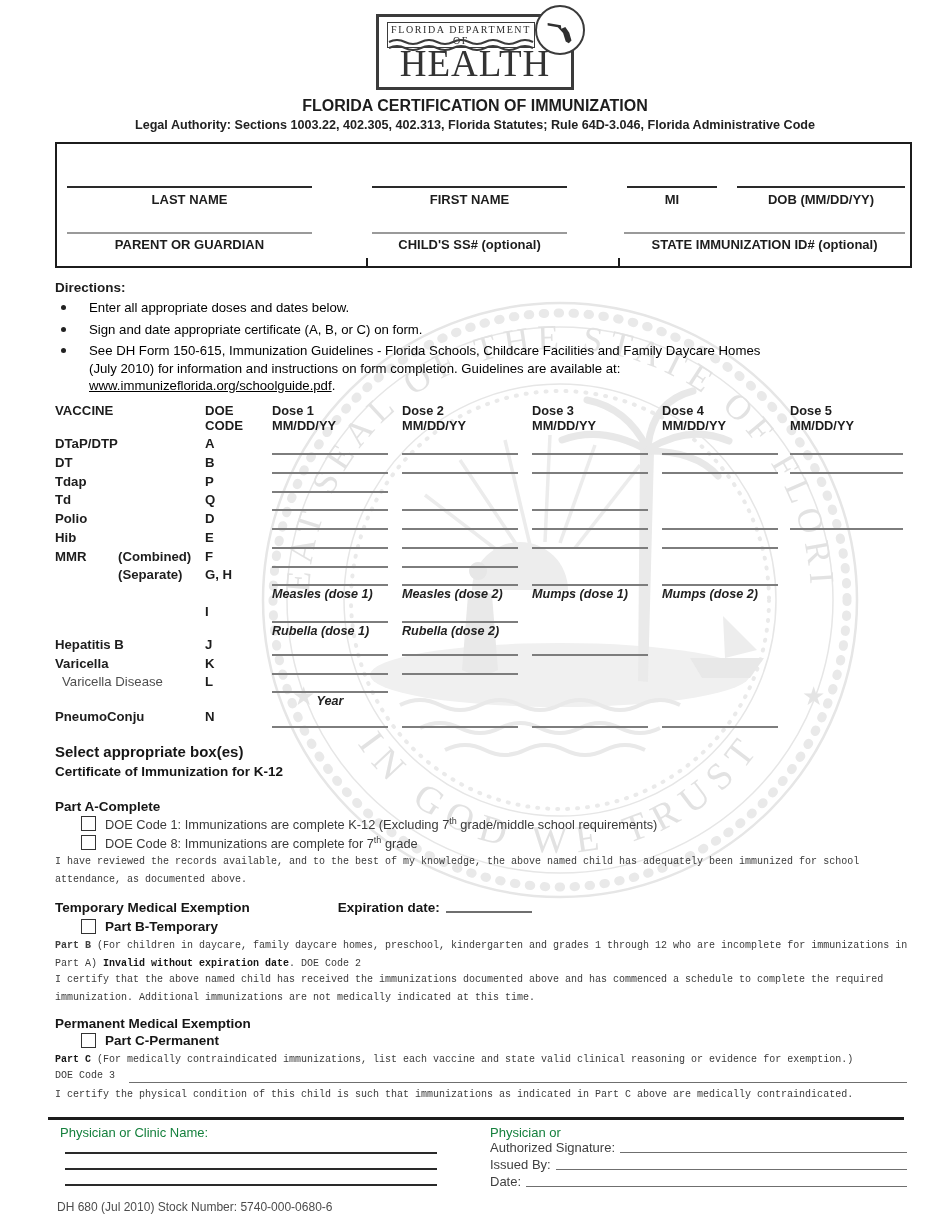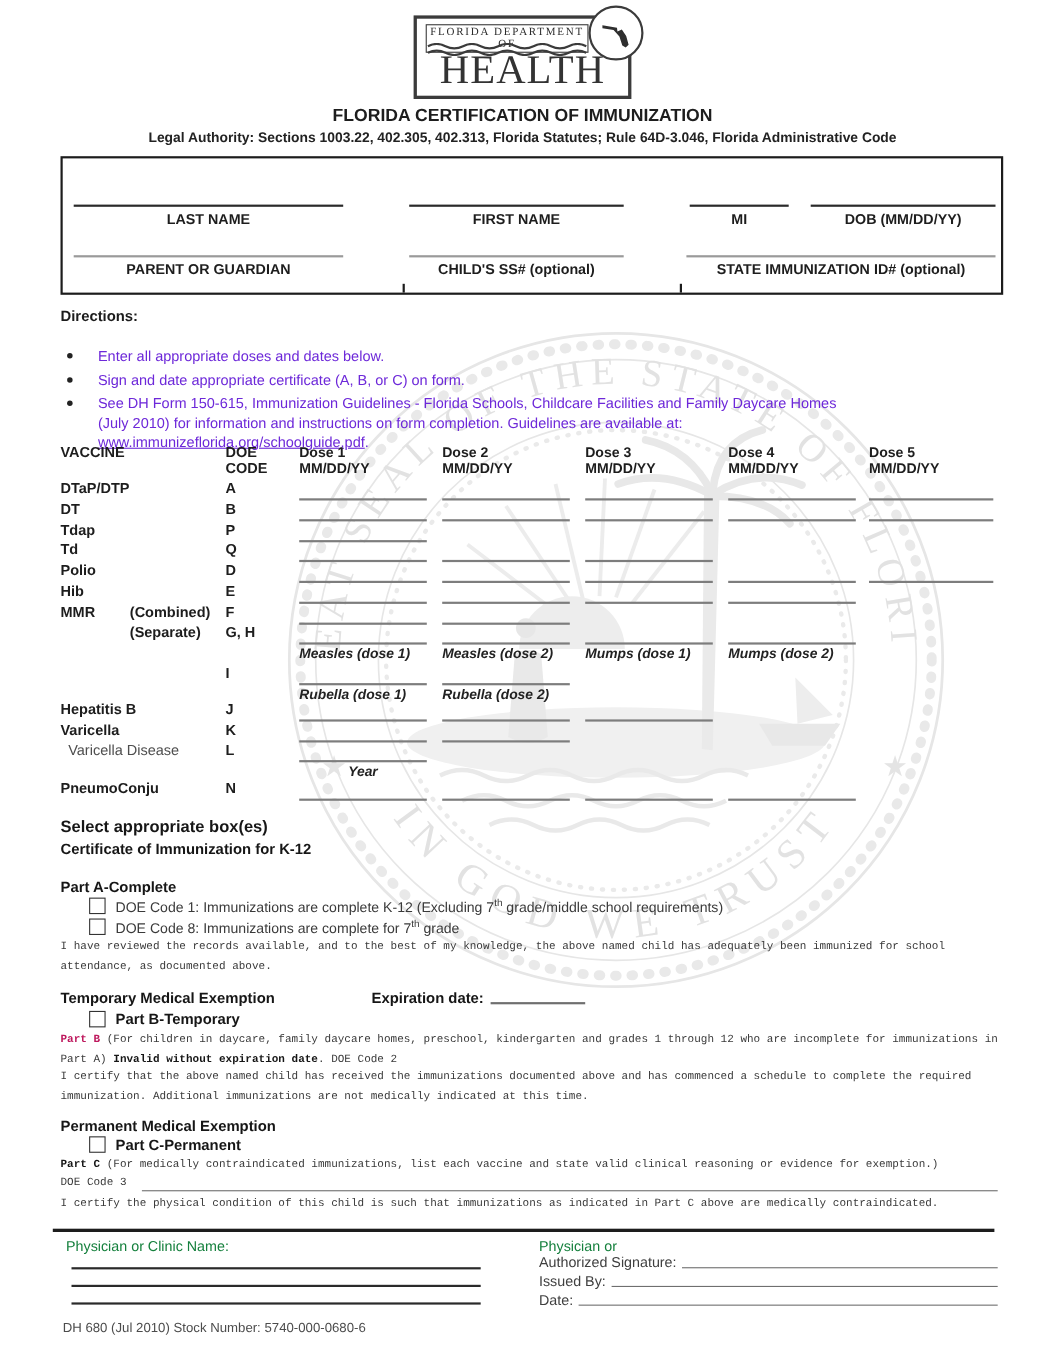--- a/index.html
+++ b/index.html
@@ -25,21 +25,21 @@
   .legal{position:absolute;left:0;width:950px;top:118px;text-align:center;
          font-size:12.6px;font-weight:bold;color:#222;}
   
   .idbox{position:absolute;left:55px;top:142px;width:853px;height:122px;border:2.5px solid #1c1c1c;background:transparent;}
   .idbox .fline{position:absolute;height:2px;background:#2a2a2a;}
   .idbox .fline.gray{background:#9a9a9a;}
   .idbox .flabel{position:absolute;font-weight:bold;font-size:13px;color:#1d1d1d;text-align:center;}
   .idbox .tick{position:absolute;width:2px;height:8px;background:#1c1c1c;bottom:0;}
   
   .dir-h{font-weight:bold;font-size:13.5px;color:#1c1c1c;}
-  .bullets{margin:20px 0 0 0;padding:0;list-style:none;font-size:13.2px;color:#6d28d9;}
+  .bullets{margin:4px 0 0 0;padding:0;list-style:none;font-size:13.2px;color:#000000;}
   .bullets li{position:relative;padding-left:34px;margin-bottom:4px;line-height:17.5px;}
   .bullets li .dot{position:absolute;left:6px;top:6px;width:5px;height:5px;border-radius:50%;background:#222;}
   .url{text-decoration:underline;}
   
   .row{position:absolute;left:0;width:950px;height:0;}
   .vh{font-weight:bold;font-size:12.8px;color:#1d1d1d;}
   .vname{position:absolute;left:55px;top:0;font-weight:bold;font-size:13.2px;color:#1d1d1d;white-space:nowrap;}
   .vname.dim{font-weight:normal;color:#4e4e4e;left:62px;}
   .vsub{position:absolute;left:118px;top:0;font-weight:bold;font-size:13.2px;color:#1d1d1d;white-space:nowrap;}
   .vcode{position:absolute;left:205px;top:0;font-weight:bold;font-size:13.2px;color:#1d1d1d;white-space:nowrap;}
@@ -322,21 +322,21 @@
     <div class="abs" style="left:55px;top:900px;display:flex;align-items:flex-end;">
       <span class="h13">Temporary Medical Exemption</span>
       <span class="h13" style="margin-left:88px;">Expiration date:</span>
       <span class="wline" style="width:86px;margin-left:6px;margin-bottom:2px;"></span>
     </div>
     <div class="cbrow" style="left:57px;top:919px;">
       <span class="cb"></span>
       <span class="h13">Part B-Temporary</span>
     </div>
     <div class="abs body13" style="left:55px;top:937px;width:856px;">
-      <b style="color:#be185d;">Part B</b><span> (For children in daycare, family daycare homes, preschool, kindergarten and grades 1 through 12 who are incomplete for immunizations in Part A)  </span><b style="color:#161616;">Invalid without expiration date</b><span>.  DOE Code 2</span>
+      <b style="color:#404040;">Part B</b><span> (For children in daycare, family daycare homes, preschool, kindergarten and grades 1 through 12 who are incomplete for immunizations in Part A)  </span><b style="color:#161616;">Invalid without expiration date</b><span>.  DOE Code 2</span>
     </div>
     <div class="abs body13" style="left:55px;top:971px;width:856px;">I certify that the above named child has received the immunizations documented above and has commenced a schedule to complete the required immunization.  Additional immunizations are not medically indicated at this time.</div>
 
     <div class="abs h13" style="left:55px;top:1016px;">Permanent Medical Exemption</div>
     <div class="cbrow" style="left:57px;top:1033px;">
       <span class="cb"></span>
       <span class="h13">Part C-Permanent</span>
     </div>
     <div class="abs body13" style="left:55px;top:1051px;width:856px;">
       <b style="color:#161616;">Part C</b><span> (For medically contraindicated immunizations, list each vaccine and state valid clinical reasoning or evidence for exemption.)</span>

